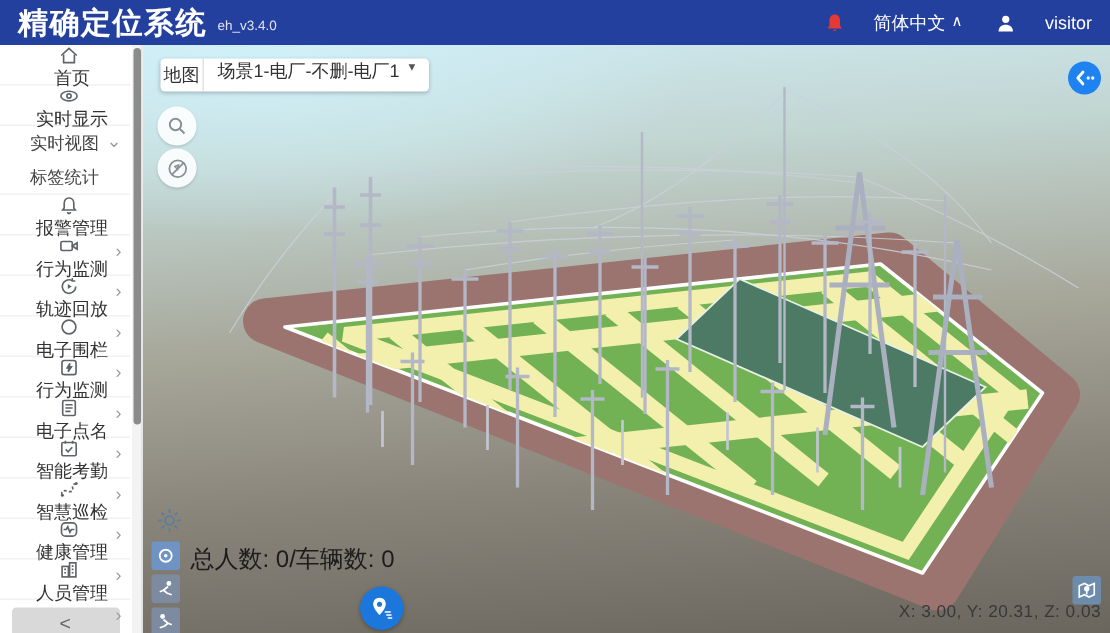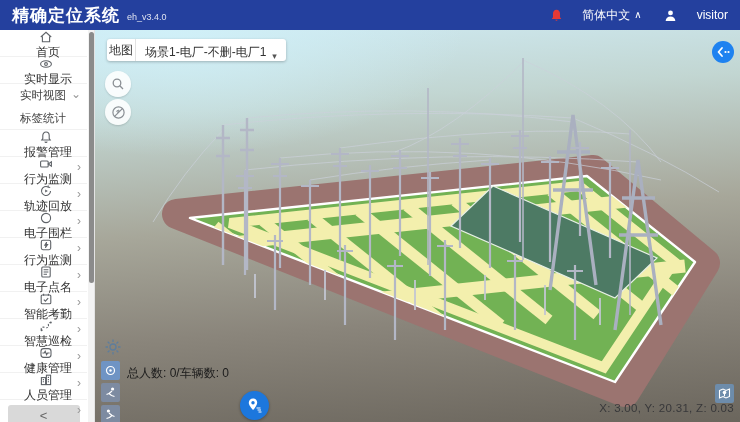--- a/index.html
+++ b/index.html
@@ -1,21 +1,21 @@
 <!DOCTYPE html>
 <html><head>
 <meta charset="utf-8">
 <style>
   * { margin:0; padding:0; box-sizing:border-box; }
   html,body { width:740px; height:422px; overflow:hidden; font-family:"Liberation Sans","DejaVu Sans",sans-serif; background:#fff; }
   .app { position:relative; width:740px; height:422px; overflow:hidden; }
 
   
   .header { position:absolute; top:0; left:0; right:0; height:30px; background:#24409e; display:flex; align-items:center; color:#fff; z-index:30; }
-  .h-title { font-size:17px; font-weight:bold; margin-left:12px; letter-spacing:1px; }
+  .h-title { font-size:20px; font-weight:bold; margin-left:12px; letter-spacing:1px; }
   .h-version { font-size:9px; color:rgba(255,255,255,.85); margin-left:7px; margin-top:4px; }
   .h-right { margin-left:auto; display:flex; align-items:center; gap:8px; padding-right:12px; }
   .h-lang { font-size:12px; display:flex; align-items:center; gap:4px; cursor:pointer; margin:0 14px 0 10px;}
   .h-caret { font-size:10px; line-height:1; }
   .h-user { font-size:12px; display:flex; align-items:center; gap:20px; cursor:pointer; }
 
   
   .sidebar { position:absolute; top:30px; left:0; width:95px; bottom:0; background:#fff; border-right:1px solid #e3e3e3; z-index:20; }
   .s-list { position:absolute; left:0; top:0; right:7px; }
   .s-item { display:flex; align-items:center; height:27px; padding-left:9px; font-size:12px; color:#333; cursor:pointer; border-bottom:1px solid #f1f1f1;flex-direction:column; }
@@ -32,37 +32,37 @@
   
   .map { position:absolute; left:95px; top:30px; width:645px; height:392px; overflow:hidden;
          background:
            radial-gradient(ellipse 420px 180px at 12% 0%, rgba(208,240,248,.95), rgba(208,240,248,0) 70%),
            linear-gradient(176deg, #cfeaf2 0%, #c2d6d2 20%, #a7a79a 48%, #8a857b 72%, #6b665d 100%); }
   .scene { position:absolute; inset:0; }
 
   .bar { position:absolute; left:12px; top:9px; height:22px; background:#fff; border-radius:3px; display:flex; align-items:stretch;
          box-shadow:0 1px 3px rgba(0,0,0,.25); font-size:12px; color:#333; z-index:5; }
   .bar-map { display:flex; align-items:center; padding:0 2px; border-right:1px solid #e2e2e2; cursor:pointer; }
-  .bar-scene { display:flex; align-items:flex-end; gap:6px; padding:0 9px; cursor:pointer; }
+  .bar-scene { display:flex; align-items:flex-start; gap:6px; padding:0 9px; cursor:pointer; }
   .bar-caret { color:#555; font-size:9px; }
 
   .circle-btn { position:absolute; width:26px; height:26px; border-radius:50%; background:rgba(255,255,255,.88);
                 display:flex; align-items:center; justify-content:center; cursor:pointer; box-shadow:0 1px 2px rgba(0,0,0,.15); z-index:5; }
   .cb-search { left:10px; top:41px; }
   .cb-cross { left:10px; top:69px; }
 
   .panel-toggle { position:absolute; left:616px; top:10px; width:24px; height:24px; cursor:pointer; z-index:5; }
 
   .gear-btn { position:absolute; left:9px; top:308px; width:18px; height:18px; cursor:pointer; z-index:5; }
   .sq-btn { position:absolute; left:6px; width:19px; height:19px; border-radius:2px; display:flex; align-items:center; justify-content:center; cursor:pointer; z-index:5; }
   .sq-1 { top:331px; background:#6f94c4; }
   .sq-2 { top:353px; background:#7d8ba1; }
   .sq-3 { top:375px; background:#7d8ba1; }
 
-  .stats { position:absolute; left:32px; top:334px; height:19px; line-height:19px; font-size:12px; color:#1c1c1c; z-index:5; white-space:nowrap; }
+  .stats { position:absolute; left:32px; top:334px; height:19px; line-height:19px; font-size:16px; color:#1c1c1c; z-index:5; white-space:nowrap; }
 
   .pin-btn { position:absolute; left:145px; top:361px; width:29px; height:29px; border-radius:50%; background:#1c77dd;
              display:flex; align-items:center; justify-content:center; cursor:pointer; box-shadow:0 1px 3px rgba(0,0,0,.3); z-index:5; }
   .minimap-btn { position:absolute; left:620px; top:354px; width:19px; height:19px; border-radius:2px; background:#6d8cab;
                  display:flex; align-items:center; justify-content:center; cursor:pointer; z-index:5; }
   .coords { position:absolute; right:6px; bottom:8px; font-size:11.5px; color:#38383a; z-index:5; letter-spacing:.3px; }
 </style>
 </head>
 <body>
 

